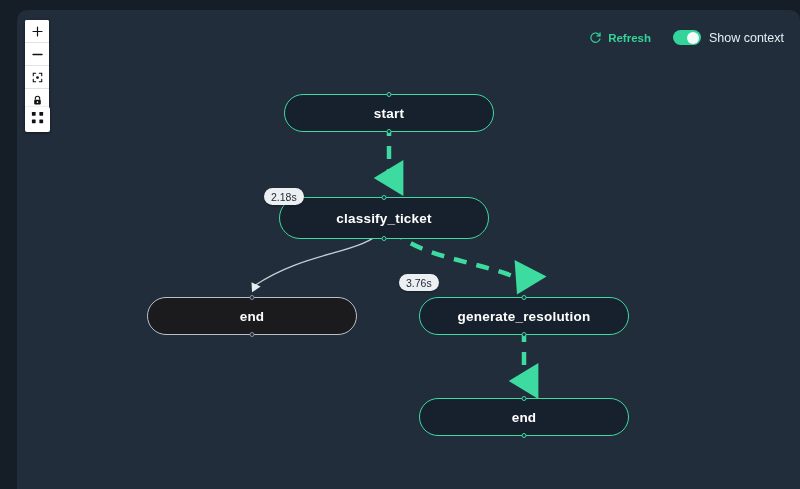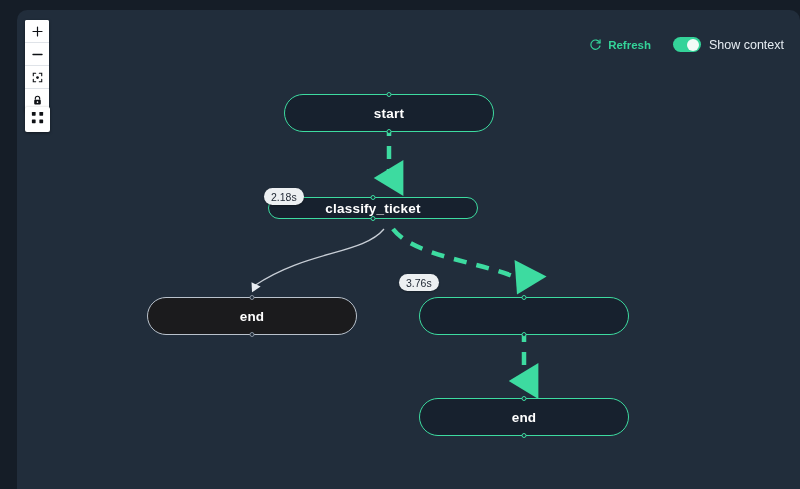--- a/index.html
+++ b/index.html
@@ -19,21 +19,21 @@
     position: absolute;
     left: 17px; top: 10px;
     width: 783px; height: 479px;
     background: #212d3b;
     border-radius: 10px 10px 0 0;
     overflow: hidden;
   }
   
   .topbar {
     position: absolute;
-    right: 16px; top: 27px;
+    right: 16px; top: 20px;
     display: flex; align-items: center; gap: 22px;
     z-index: 30;
   }
   .refresh-btn {
     display: flex; align-items: center; gap: 6px;
     color: #34d399;
     font-size: 11.5px; font-weight: 700;
     cursor: pointer; background: none; border: none;
     font-family: "Liberation Sans", sans-serif;
   }
@@ -228,33 +228,34 @@
 
         <path d="M376,219 C398,248 470,252 507,271" stroke="#3ddba0" stroke-width="4.5" fill="none" stroke-dasharray="13 10" marker-end="url(#arrow-green)"></path>
 
         <path d="M507,319 L507,371" stroke="#3ddba0" stroke-width="4.5" fill="none" stroke-dasharray="13 10" marker-end="url(#arrow-green)"></path>
       </svg>
     <div class="node active" style="left: 267px; top: 84px; width: 210px; height: 38px;">
           <div class="handle top"></div>
           <span>start</span>
           <div class="handle bottom"></div>
         </div>
-        <div class="node active" style="left: 251px; top: 187px; width: 210px; height: 22px;">
+        <div class="node active" style="left: 262px; top: 187px; width: 210px; height: 42px;">
           <div class="handle top"></div>
           <span>classify_ticket</span>
           <div class="handle bottom"></div>
         </div>
         <div class="badge" style="left: 247px; top: 178px;">2.18s</div>
         <div class="node inactive" style="left: 130px; top: 287px; width: 210px; height: 38px;">
           <div class="handle top"></div>
           <span>end</span>
           <div class="handle bottom"></div>
         </div>
         <div class="node active" style="left: 402px; top: 287px; width: 210px; height: 38px;">
           <div class="handle top"></div>
+          <span>generate_resolution</span>
           <div class="handle bottom"></div>
         </div>
         <div class="badge" style="left: 382px; top: 264px;">3.76s</div>
         <div class="node active" style="left: 402px; top: 388px; width: 210px; height: 38px;">
           <div class="handle top"></div>
           <span>end</span>
           <div class="handle bottom"></div>
         </div>
       </div>
   </div>

